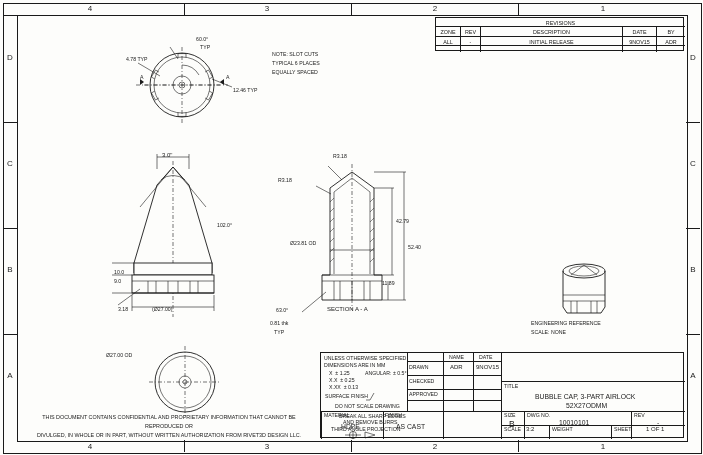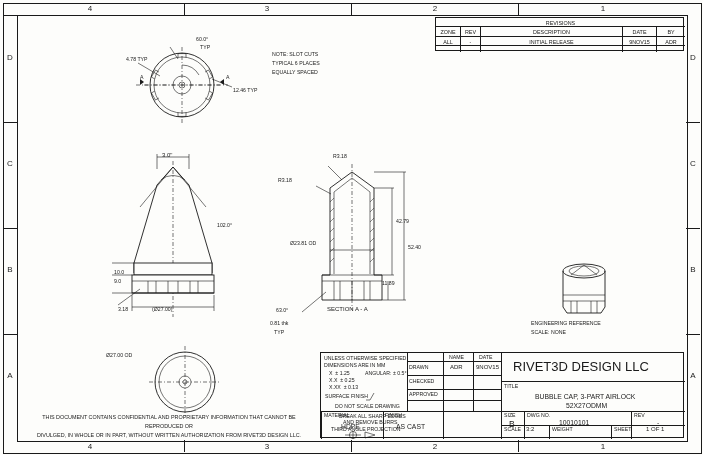--- a/index.html
+++ b/index.html
@@ -375,21 +375,20 @@
     <div class="t t7" style="left:129px;top:11px;">ADR</div>
     <div class="t t7" style="left:155px;top:11px;">9NOV15</div>
     <div class="t t6" style="left:88px;top:25px;">CHECKED</div>
     <div class="t t6" style="left:88px;top:38px;">APPROVED</div>
 
     <div class="t t6" style="left:3px;top:59px;">MATERIAL</div>
     <div class="t t8" style="left:20px;top:70px;">HDPE</div>
     <div class="t t6" style="left:64px;top:59px;">FINISH</div>
     <div class="t t8" style="left:75px;top:70px;">AS CAST</div>
 
-    <div class="t t14" style="left:192px;top:6px;">RIVET3D DESIGN LLC</div>
     <div class="t t6" style="left:183px;top:30px;">TITLE</div>
     <div class="t t8" style="left:214px;top:40px;">BUBBLE CAP, 3-PART AIRLOCK</div>
     <div class="t t8" style="left:245px;top:49px;">52X27ODMM</div>
 
     <div class="t t6" style="left:183px;top:59px;">SIZE</div>
     <div class="t t10" style="left:188px;top:66px;">B</div>
     <div class="t t6" style="left:206px;top:59px;">DWG NO.</div>
     <div class="t t8" style="left:238px;top:66px;">10010101</div>
     <div class="t t6" style="left:313px;top:59px;">REV</div>
     <div class="t t8" style="left:336px;top:66px;">-</div>

